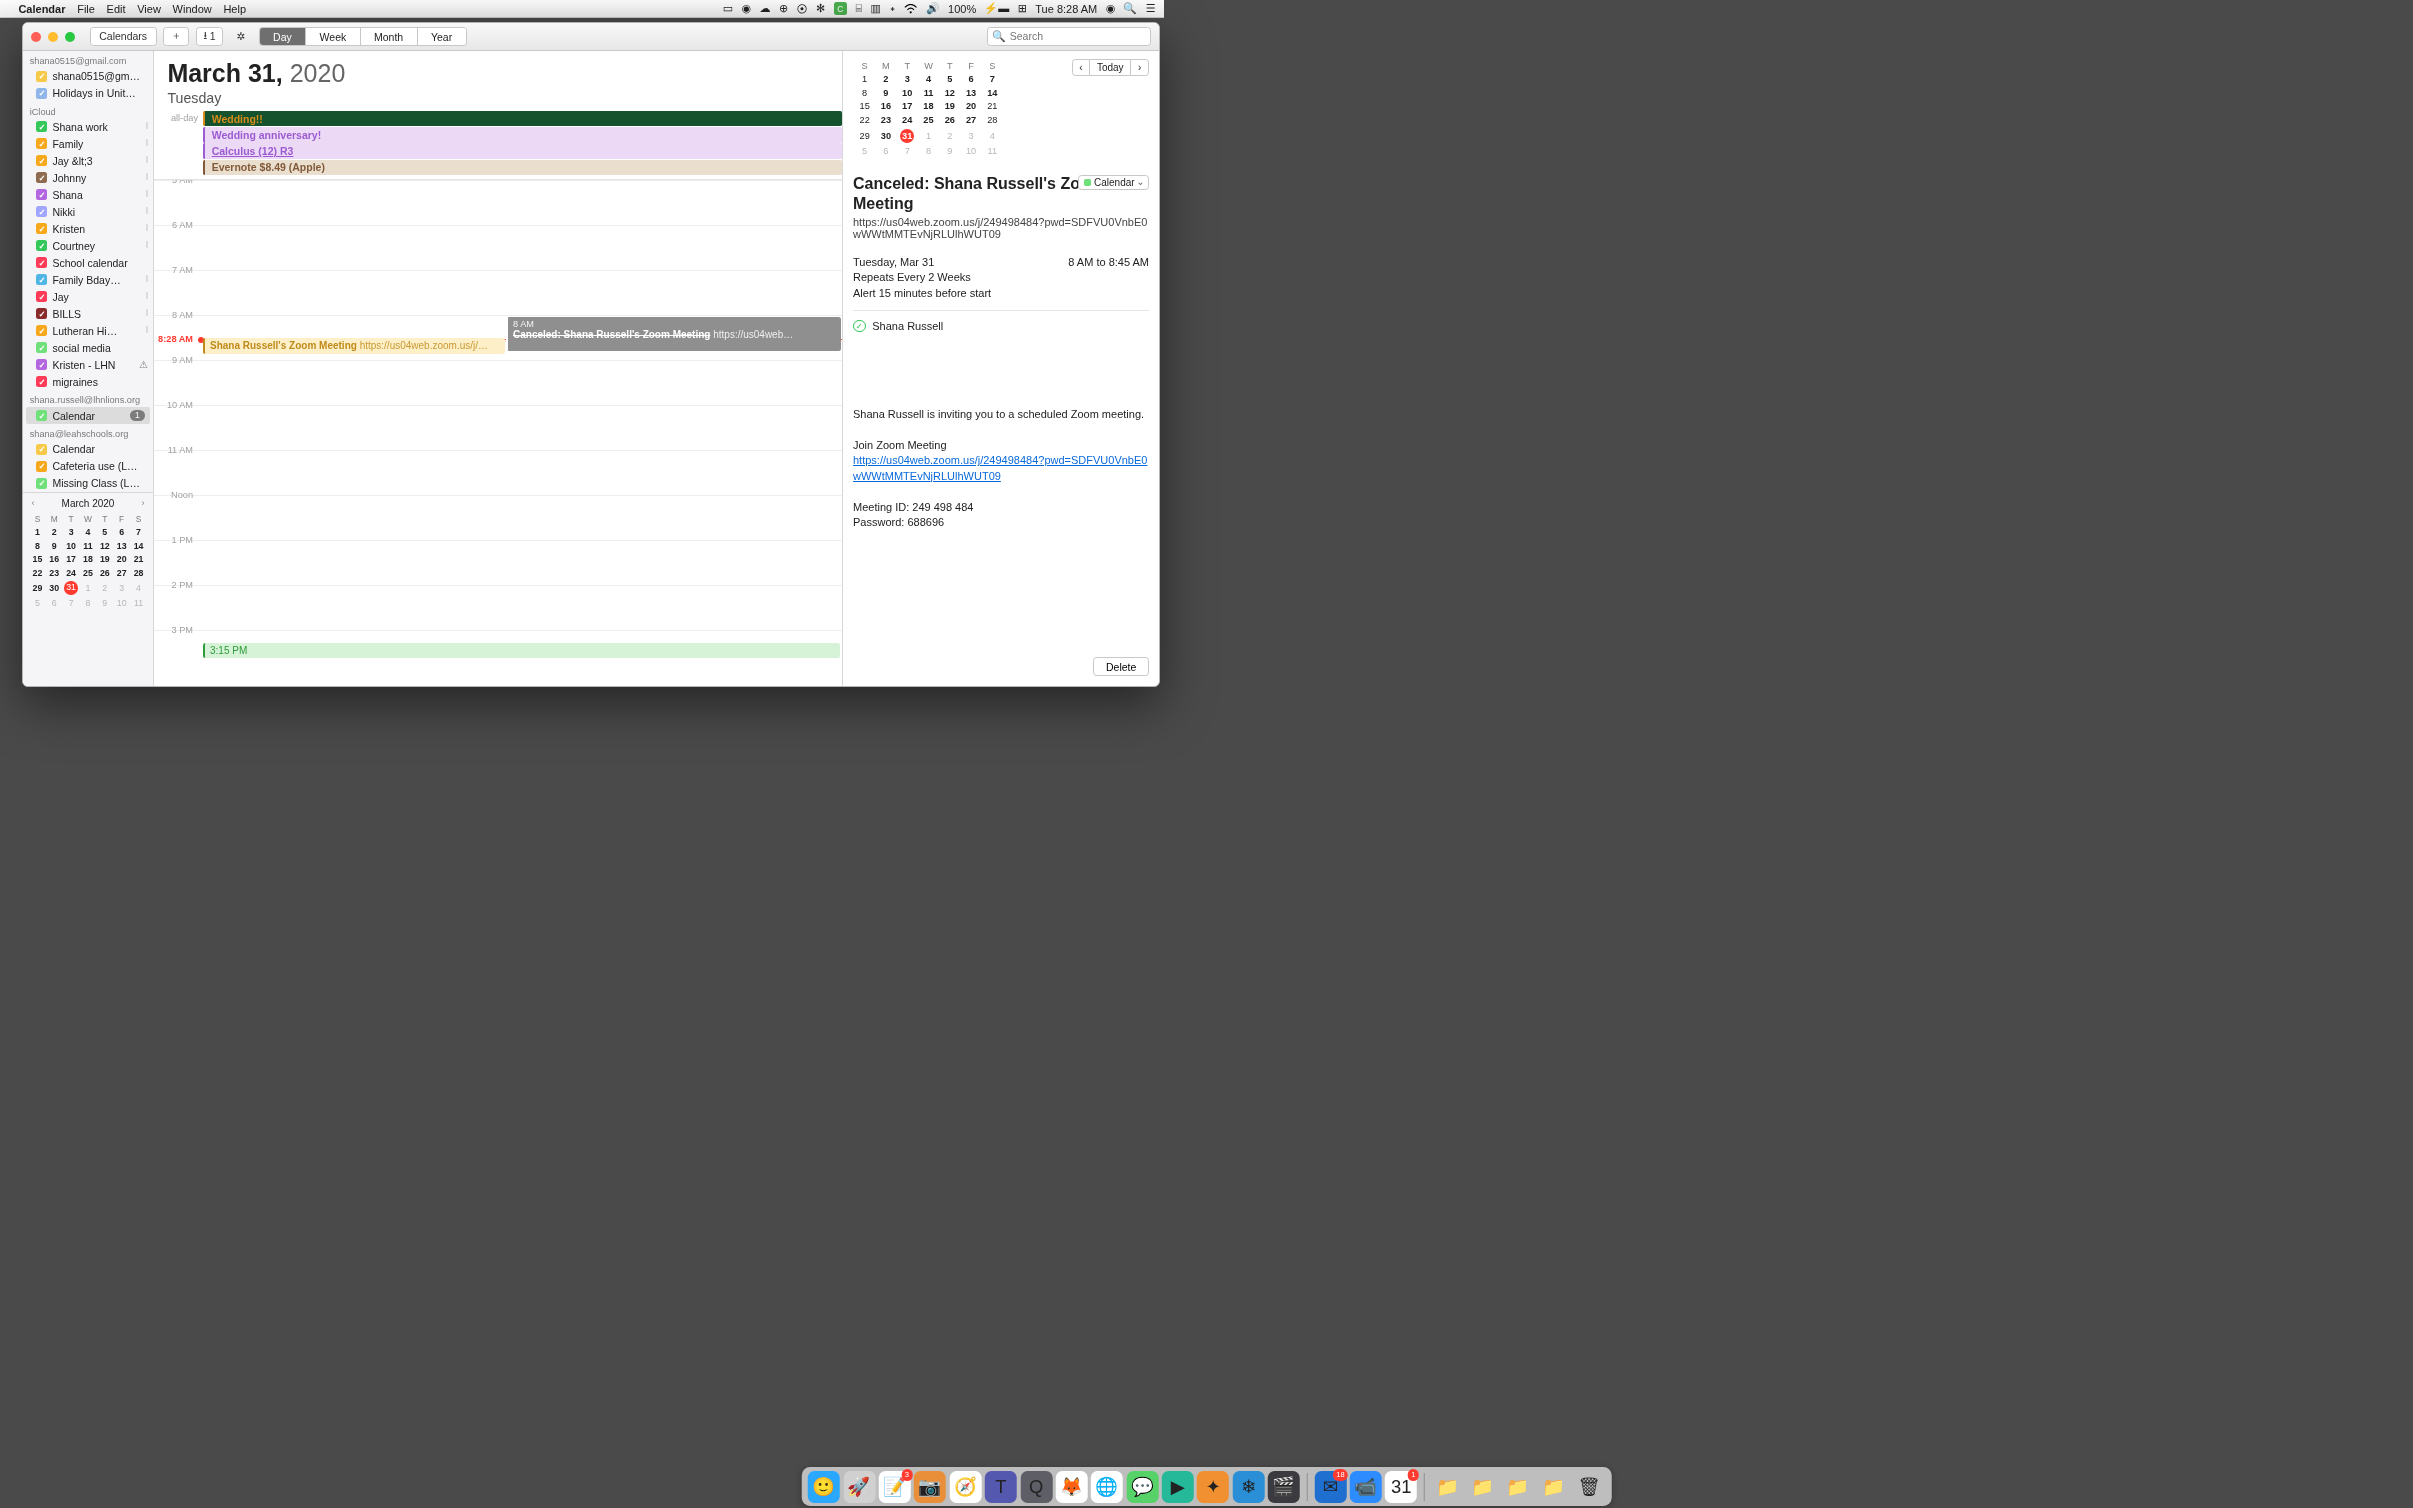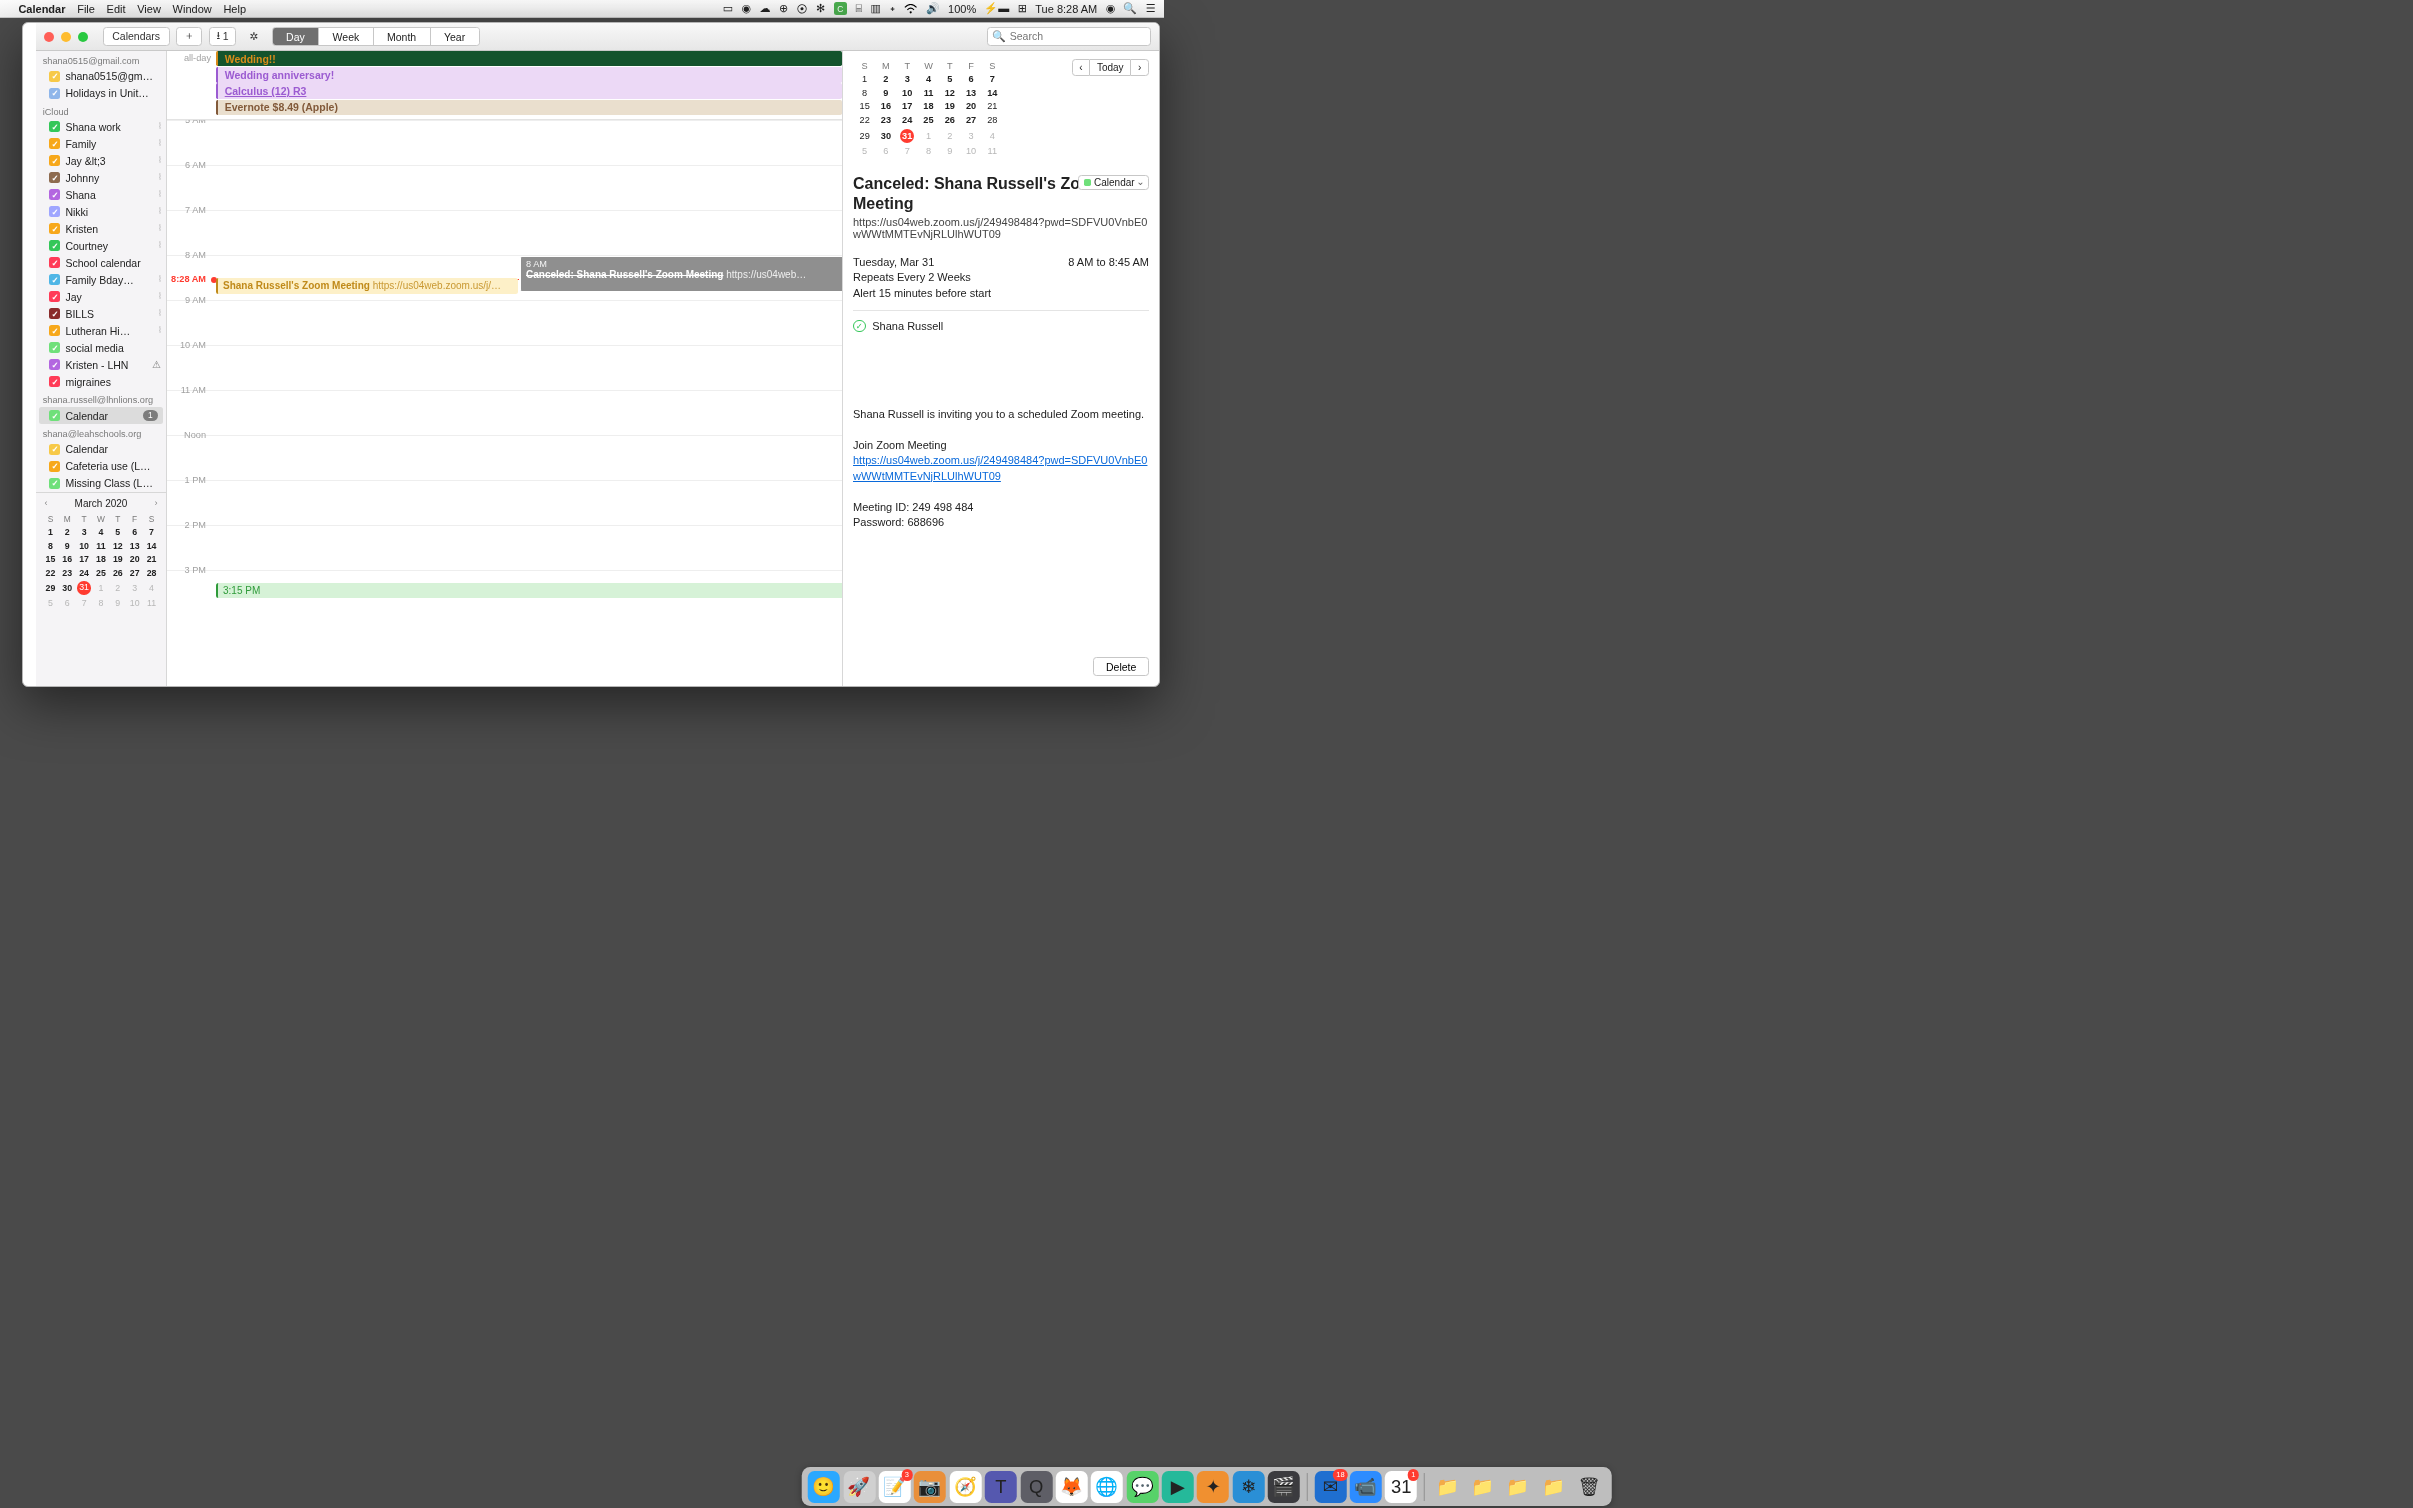--- a/index.html
+++ b/index.html
@@ -8,21 +8,21 @@
 
 .menubar { height: 18.4px; background: linear-gradient(#fdfdfd,#f1f1f1); display: flex; align-items: center; padding: 0 8.4px; font-size: 11px; border-bottom: 0.8px solid #c8c8c8; }
 .menubar .apple { font-size: 11.7px; margin-right: 10px; }
 .menubar .app { font-weight: 700; margin-right: 11.7px; }
 .menubar .m { margin-right: 11.7px; }
 .menubar .spacer { flex: 1; }
 .menubar .ricon { margin-left: 8.4px; display: inline-flex; align-items: center; }
 .menubar .clock { margin-left: 8.4px; }
 
 
-.window { position: absolute; left: 22px; top: 22px; width: 1138px; height: 665px; background: #fff; border-radius: 5.9px; box-shadow: 0 17px 50px rgba(0,0,0,.5); overflow: hidden; border: 0.8px solid #b5b5b5; padding-left: 13px; }
+.window { position: absolute; left: 22px; top: 22px; width: 1138px; height: 665px; background: #fff; border-radius: 5.9px; box-shadow: 0 17px 50px rgba(0,0,0,.5); overflow: hidden; border: 0.8px solid #b5b5b5; }
 .titlebar { height: 28px; background: linear-gradient(#f8f8f8,#e7e7e7); border-bottom: 0.8px solid #c9c9c9; display: flex; align-items: center; padding: 0 8.4px; gap: 6.7px; }
 .traffic { display: flex; gap: 6.7px; margin-right: 8.4px; }
 .traffic span { width: 10px; height: 10px; border-radius: 50%; display: block; }
 .traffic .r { background: #ff5f57; } .traffic .y { background: #febc2e; } .traffic .g { background: #28c840; }
 .tbtn { height: 18.4px; background: #fff; border: 0.8px solid #c7c7c7; border-radius: 3.4px; padding: 0 8.4px; display: inline-flex; align-items: center; font-size: 10.5px; color: #333; }
 .tbtn.icon { padding: 0 6.7px; }
 .seg { display: flex; border: 0.8px solid #c7c7c7; border-radius: 3.4px; overflow: hidden; }
 .seg .s { padding: 2.5px 13.4px; font-size: 10.5px; background: #fff; border-right: 0.8px solid #c7c7c7; }
 .seg .s:last-child { border-right: none; }
 .seg .s.active { background: #6f6f6f; color: #fff; }
@@ -356,20 +356,24 @@
                 <td class="dim">9</td>
                 <td class="dim">10</td>
                 <td class="dim">11</td>
               </tr>
             </tbody>
           </table>
       </div>
     </div>
 
     <div class="main">
+      <div class="datetitle">
+        <div class="d1"><b>March 31,</b> <span style="font-weight:300;color:#666;">2020</span></div>
+        <div class="d2">Tuesday</div>
+      </div>
       <div class="allday">
         <div class="lab">all-day</div>
         <div class="evs" id="allday-evs">
             <div class="adev" style="background: #14532d; border-left-color: rgb(216, 140, 26); color: rgb(216, 140, 26);">Wedding!!</div>
             <div class="adev" style="background: rgb(236, 217, 246); border-left-color: rgb(155, 91, 209); color: rgb(155, 91, 209);">Wedding anniversary!</div>
             <div class="adev" style="background: rgb(236, 217, 246); border-left-color: rgb(155, 91, 209); color: rgb(155, 91, 209); text-decoration: underline;">Calculus (12) R3</div>
             <div class="adev" style="background: rgb(234, 223, 206); border-left-color: rgb(130, 90, 58); color: rgb(130, 90, 58);">Evernote $8.49 (Apple)</div>
           </div>
       </div>
       <div class="grid" id="grid">

